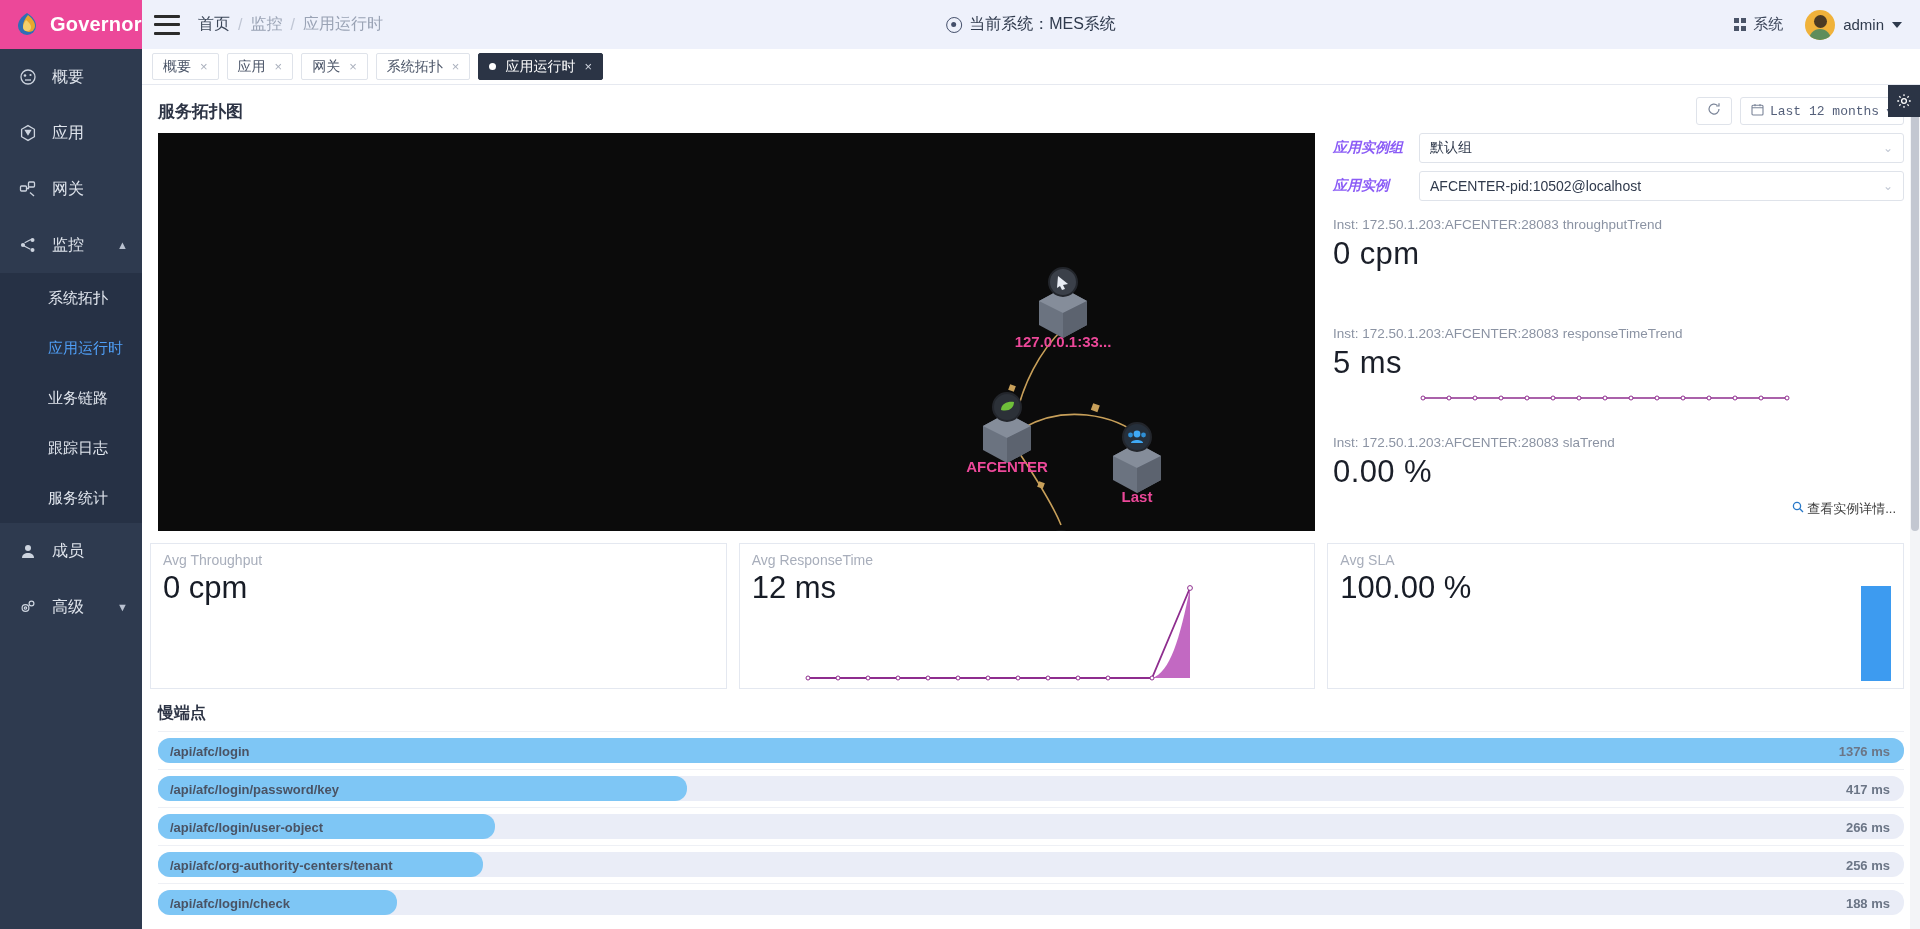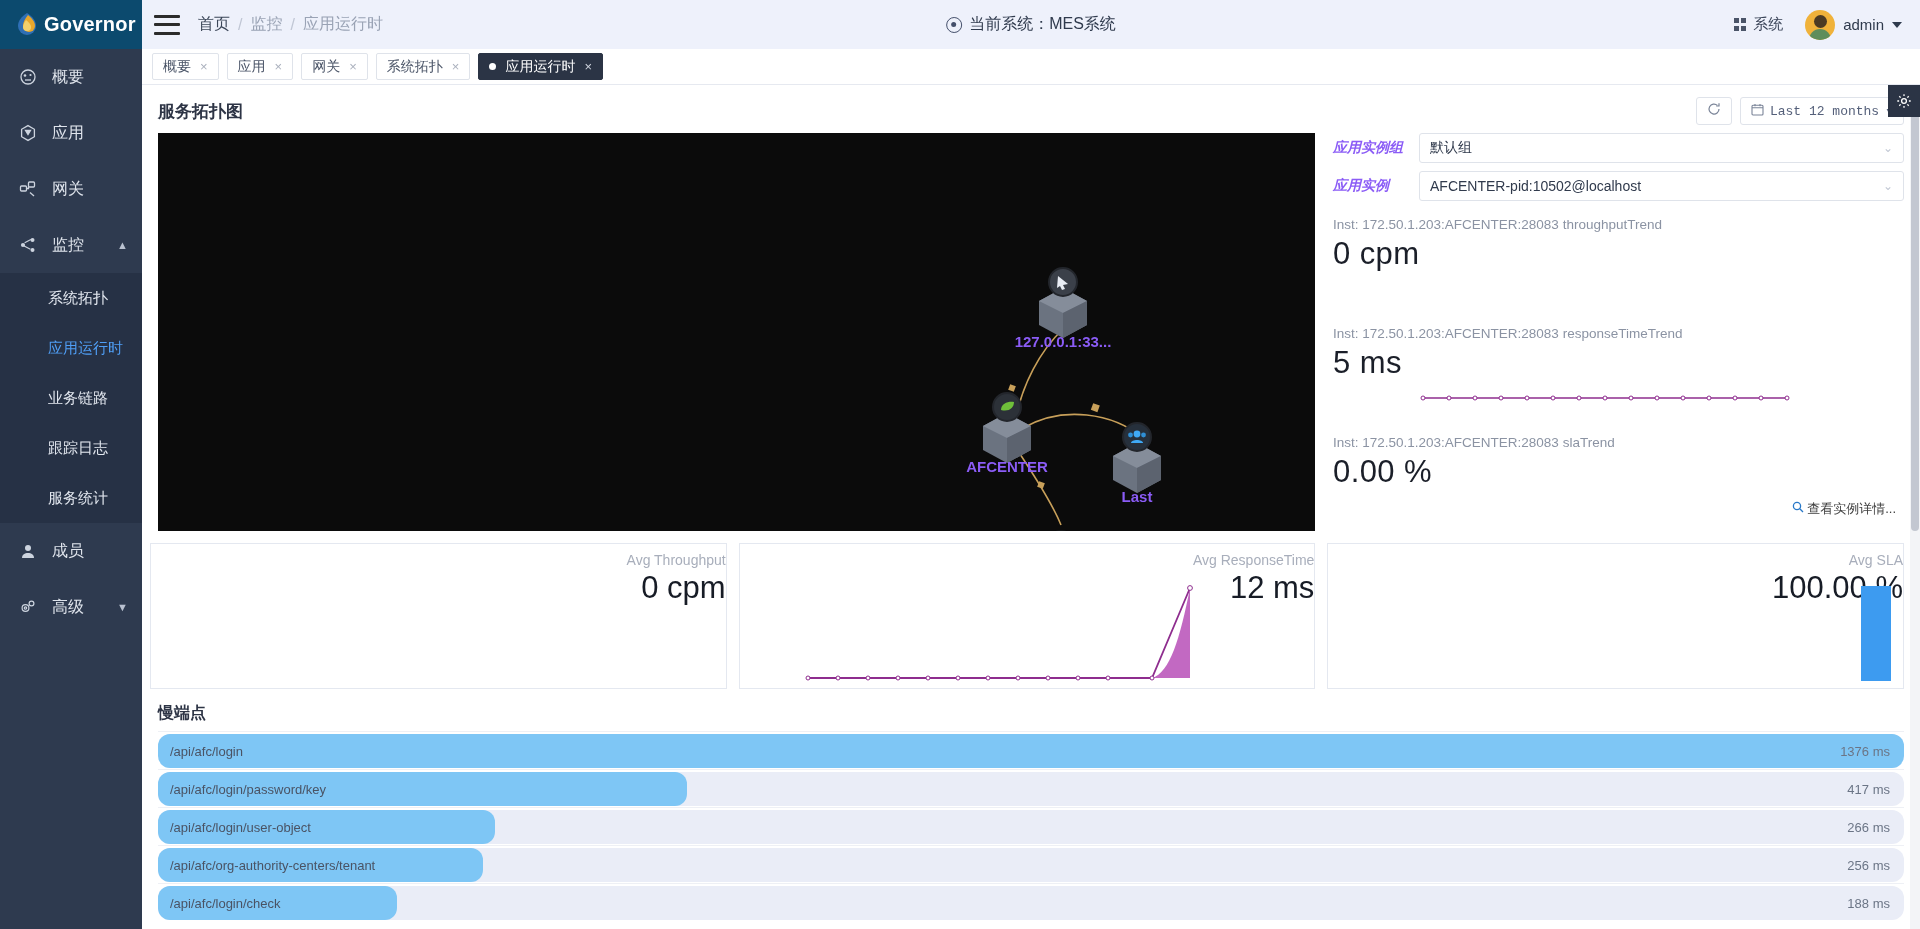--- a/index.html
+++ b/index.html
@@ -6,22 +6,22 @@
   html, body {
     width: 1920px; height: 929px;
     font-family: "Liberation Sans", sans-serif;
     overflow: hidden; background: #fff;
   }
   body { display: flex; flex-direction: column; }
 
   
   .topbar { height: 49px; display: flex; align-items: stretch; flex: 0 0 49px; }
   .brand {
-    width: 142px; background: #0c4a6e; color: #fff;
-    display: flex; align-items: center; gap: 4px; padding-left: 14px;
+    width: 142px; background: #ec4899; color: #fff;
+    display: flex; align-items: center; gap: 10px; padding-left: 14px;
     flex: 0 0 142px;
   }
   .brand-logo { width: 26px; height: 26px; flex: 0 0 26px; position: relative; }
   .brand-name { font-size: 20px; font-weight: bold; letter-spacing: .2px; }
   .topbar-right {
     flex: 1; background: #eef1fb; display: flex; align-items: center;
     padding: 0 18px 0 12px; position: relative;
   }
   .hamburger { width: 26px; height: 20px; display: flex; flex-direction: column;
     justify-content: space-between; cursor: pointer; margin-right: 18px; }
@@ -91,51 +91,51 @@
   .tool-btn { height: 28px; min-width: 34px; border: 1px solid #dfe3ea; background: #fff;
      border-radius: 3px; display: flex; align-items: center; justify-content: center;
      font-size: 13px; color: #55607a; cursor: pointer; padding: 0 10px; gap: 6px; }
 
   .main-row { display: flex; padding: 0 16px; gap: 12px; align-items: flex-start; }
 
   .topo {
     width: 1157px; height: 398px; background: #0b0b0b; flex: 0 0 1157px; position: relative;
   }
   .topo svg { position: absolute; inset: 0; }
-  .node-label { position: absolute; color: #8b5cf6; font-size: 15px; font-weight: bold;
+  .node-label { position: absolute; color: #ec4899; font-size: 15px; font-weight: bold;
      transform: translateX(-50%); white-space: nowrap; }
 
   
   .metrics { flex: 1; min-width: 0; padding-left: 6px; position: relative; }
   .sel-row { display: flex; align-items: center; margin-bottom: 8px; }
   .sel-label { font-size: 14px; color: #8b5cf6; width: 86px; flex: 0 0 86px; text-align: left;
      padding-right: 10px; font-weight: bold; font-style: italic;}
   .sel-box { flex: 1; height: 30px; border: 1px solid #dfe3ea; border-radius: 3px; background: #fff;
      display: flex; align-items: center; padding: 0 10px; font-size: 14px; color: #303a4c;
      cursor: pointer; }
   .sel-box .dd { margin-left: auto; color: #c2c8d4; font-size: 12px; }
   .mtitle { font-size: 13.5px; color: #8b93a3; margin-top: 16px; }
   .mvalue { font-size: 31px; color: #1b1f29; margin-top: 4px; font-weight: 300; letter-spacing: .4px;}
   .mspark { height: 34px; margin-top: 4px; }
   .detail-link { text-align: right; font-size: 13px; color: #404040; margin-top: 10px;
      cursor: pointer; padding-right: 8px; }
 
   
-  .cards { display: flex; gap: 12px; padding: 12px 16px 0 8px; text-align: right; }
+  .cards { display: flex; gap: 12px; padding: 12px 16px 0 8px; }
   .card { flex: 1; height: 146px; border: 1px solid #e4e8f0; background: #fff; position: relative;
      overflow: hidden; }
   .card-label { font-size: 14px; color: #a8aebb; padding: 8px 0 0 12px; }
   .card-value { font-size: 31px; color: #171c26; padding: 2px 0 0 12px; font-weight: 300; }
   .card svg { position: absolute; bottom: 0; left: 0; }
 
   
   .slow-wrap { padding: 14px 16px 0 16px; }
   .slow-title { font-size: 16px; font-weight: bold; color: #2d3445; margin-bottom: 7px; }
   .slow-row { height: 38px; border-top: 1px solid #eef0f5; display: flex; align-items: center; }
-  .slow-bar-area { flex: 1; position: relative; height: 34px; }
+  .slow-bar-area { flex: 1; position: relative; height: 25px; font-weight: bold; }
   .slow-track { position: absolute; inset: 0; background: #eaedf7; border-radius: 12px; }
   .slow-fill { position: absolute; left: 0; top: 0; bottom: 0; background: #7ec6f5; border-radius: 12px; }
   .slow-name { position: absolute; left: 12px; top: 50%; transform: translateY(-50%);
      font-size: 13px; color: #4a5364; white-space: nowrap; }
   .slow-ms { position: absolute; right: 14px; top: 50%; transform: translateY(-50%);
      font-size: 13px; color: #6b7586; }
 
   
   .vscroll { position: absolute; right: 0; top: 36px; bottom: 0; width: 10px; background: #f3f4f7; }
   .vthumb { position: absolute; top: 16px; left: 1px; width: 8px; height: 430px;

